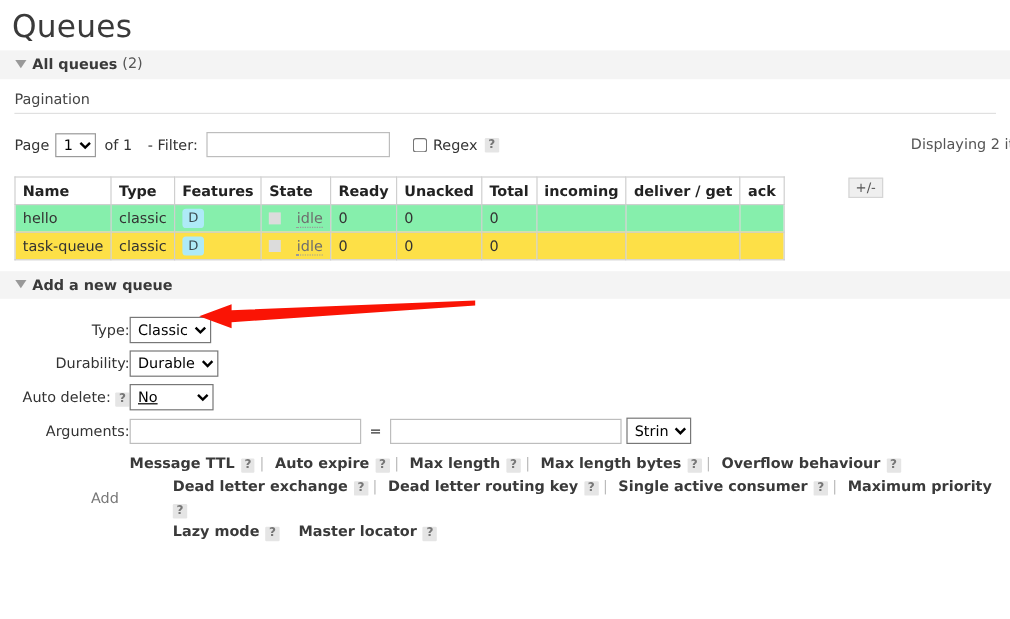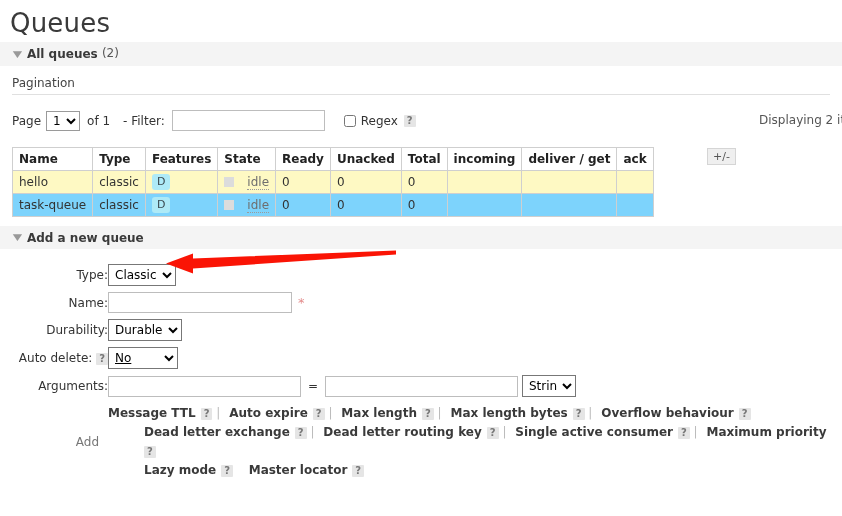--- a/index.html
+++ b/index.html
@@ -141,22 +141,22 @@
     background: #fff;
     border-bottom: 1px solid #cfcfcf;
   }
   tr.col-head th {
     font-weight: bold;
     color: #222;
     background: #fff;
   }
   tr.col-head th.num { text-align: right; }
   td.num { text-align: right; color:#333; }
-  tr.data-row.alt td { background: #fef9c3; }
-  tr.data-row td { background: #7dd3fc; }
+  tr.data-row.alt td { background: #86efac; }
+  tr.data-row td { background: #fde047; }
   td.qname { font-weight: bold; color: #222; }
   td.qtype { color: #8a8a8a; }
   td.feat { text-align: center; padding: 2px 6px; }
   .badge-d {
     display: inline-block;
     background: #aeeaf7;
     color: #3a4a50;
     font-size: 11px;
     line-height: 14px;
     padding: 1px 5px;
@@ -347,26 +347,20 @@
     <tbody>
         <tr>
       <td class="flabel">Type:</td>
       <td>
         <select class="fsel w-classic">
           <option>Classic</option>
         </select>
       </td>
     </tr>
     <tr>
-      <td class="flabel">Name:</td>
-      <td>
-        <input class="ftext w-name" type="text" value="" style=""><span class="req-star">*</span>
-      </td>
-    </tr>
-    <tr>
       <td class="flabel">Durability:</td>
       <td>
         <select class="fsel w-durable">
           <option>Durable</option>
         </select>
       </td>
     </tr>
     <tr>
       <td class="flabel">
         <span>Auto delete:</span>

